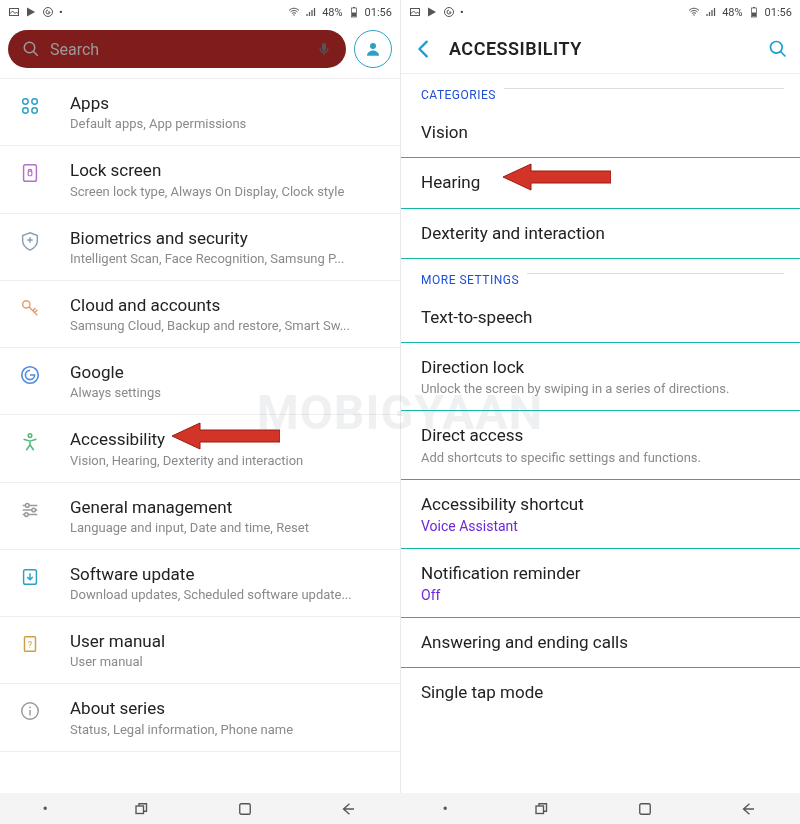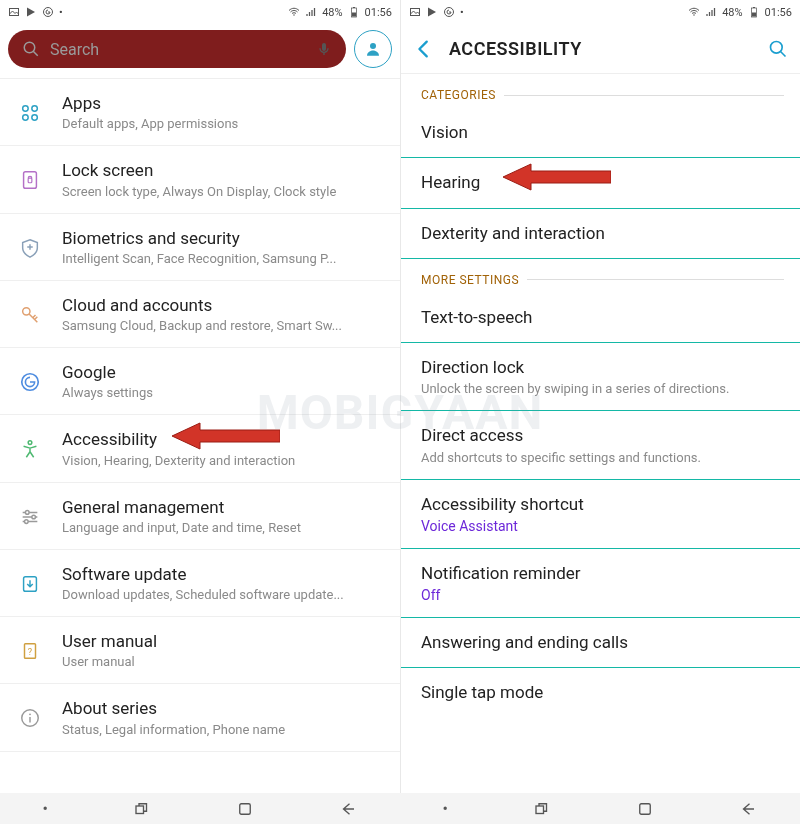--- a/index.html
+++ b/index.html
@@ -44,21 +44,21 @@
   .profile-circle {
     width:38px; height:38px; border-radius:50%;
     border: 1.5px solid #2da1c4;
     display:flex; align-items:center; justify-content:center;
   }
   .profile-circle svg { width:18px; height:18px; fill:#2da1c4; }
 
   
   .list { flex:1; overflow:hidden; }
   .item {
-    display:flex; align-items:center; gap: 16px;
+    display:flex; align-items:flex-start; gap: 24px;
     padding: 14px 12px 14px 14px;
     border-bottom: 1px solid #efefef;
     position: relative;
   }
   .ic-col { width: 32px; display:flex; align-items:flex-start; justify-content:center; margin-top:2px; }
   .ic-col svg { width:22px; height:22px; }
   .txt-col { flex:1; min-width:0; }
   .title { font-size: 17px; color:#222; line-height:1.25; }
   .sub { font-size: 13px; color:#8a8a8a; margin-top:2px; white-space:nowrap; overflow:hidden; text-overflow:ellipsis; }
 
@@ -67,23 +67,23 @@
     height: 50px;
     display:flex; align-items:center;
     padding: 0 12px;
     border-bottom: 1px solid #eee;
   }
   .acc-header .back { width:22px; height:22px; fill:#1a9ecf; stroke:#1a9ecf; margin-right:14px; }
   .acc-header .ttl { font-size:18px; font-weight:600; letter-spacing:0.5px; color:#222; flex:1; }
   .acc-header .search-ic { width:20px; height:20px; fill:#1a9ecf; }
 
   .sect-hdr {
-    display:flex; align-items:center; gap:8px;
+    display:flex; gap:8px;
     padding: 14px 16px 6px 20px;
-    font-size:12px; color:#a16207; letter-spacing:0.5px;
+    font-size:12px; color:#1d4ed8; letter-spacing:0.5px;
   }
   .sect-hdr .line { flex:1; height:1px; background:#ddd; }
 
   .r-item {
     padding: 14px 16px 14px 20px;
     border-bottom: 1px solid #14b8a6;
   }
   .r-item .title { font-size:17px; color:#222; }
   .r-item .sub { font-size:13px; color:#8a8a8a; margin-top:3px; white-space:normal; }
   .r-item .subacc { font-size:14px; color:#6d28d9; margin-top:3px; }

